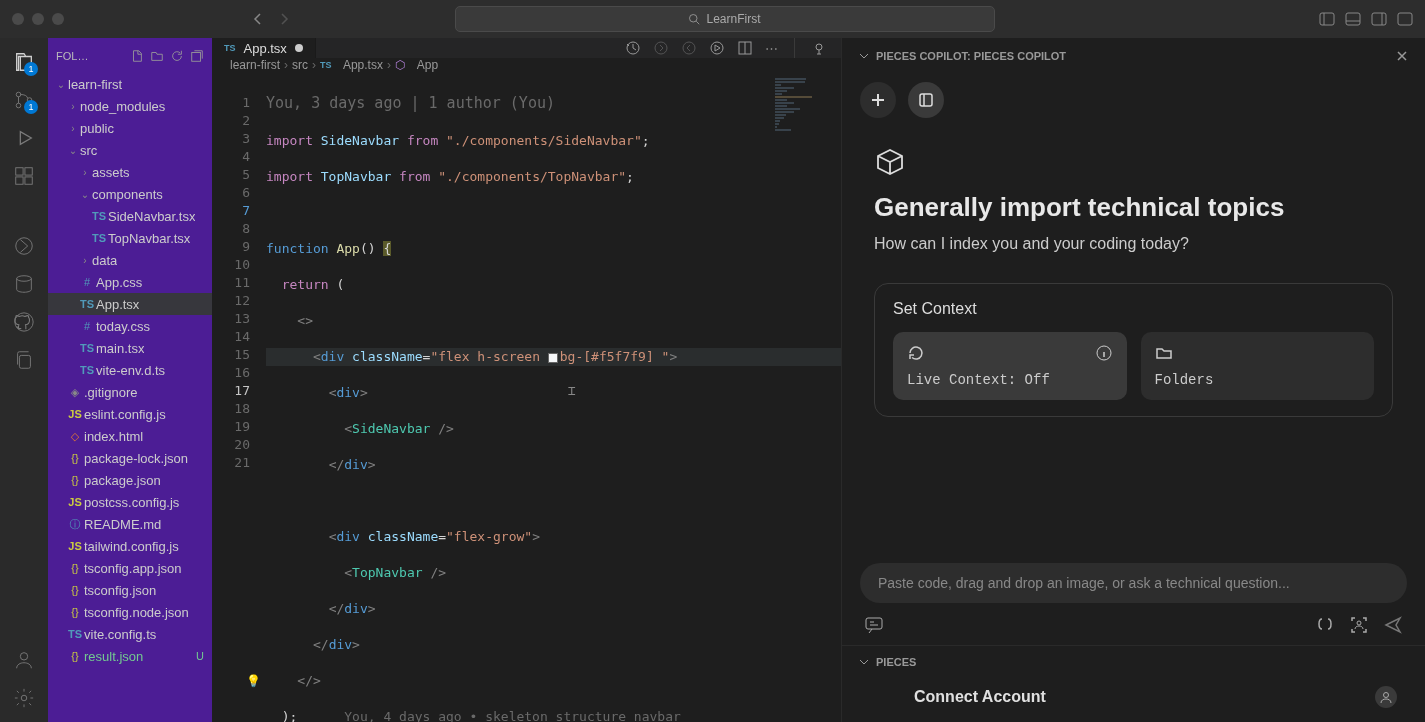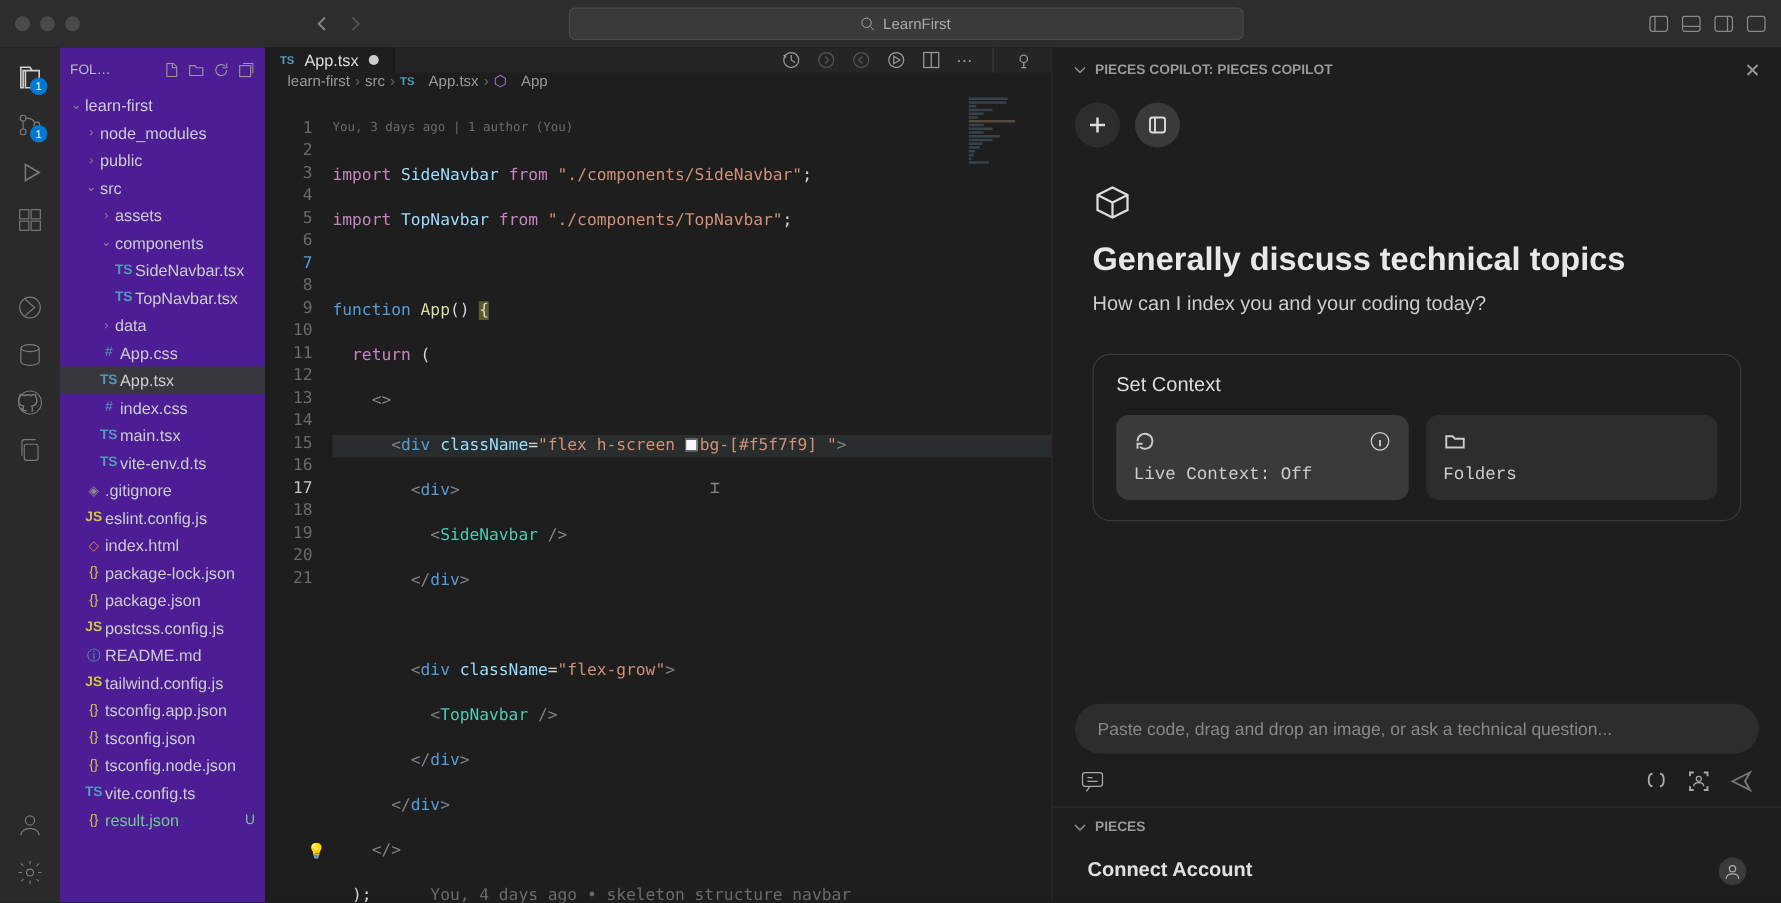--- a/index.html
+++ b/index.html
@@ -52,21 +52,21 @@
 .tabs-right svg, .tabs-right .glyph { width: 16px; height: 16px; }
 .tabs-right .vr { width: 1px; height: 20px; background: #3a3a3a; margin: 0 4px; }
 .breadcrumb { height: 24px; display: flex; align-items: center; padding: 0 18px; font-size: 12px; color: #999; gap: 4px; }
 .breadcrumb .sep { color: #666; }
 .code-wrap { flex: 1; display: flex; position: relative; font-family: "SF Mono", Menlo, Consolas, monospace; font-size: 13px; line-height: 18px; }
 .gutter { width: 54px; text-align: right; color: #6a6a6a; padding-right: 16px; padding-top: 4px; }
 .gutter div { height: 18px; }
 .gutter .active-ln { color: #c6c6c6; }
 .code { flex: 1; padding-top: 4px; color: #d4d4d4; white-space: pre; position: relative; }
 .code > div { height: 18px; }
-.blame { color: #6a6a6a; font-size: 10px; margin-bottom: 2px; padding-left: 0; }
+.blame { color: #6a6a6a; font-size: 15px; margin-bottom: 2px; padding-left: 0; }
 .kw { color: #c586c0; }
 .fn { color: #569cd6; }
 .var { color: #9cdcfe; }
 .st { color: #ce9178; }
 .tag { color: #4ec9b0; }
 .attr { color: #9cdcfe; }
 .pn { color: #808080; }
 .lens { color: #6a6a6a; }
 .bulb { position: absolute; left: -20px; color: #ffcc00; font-size: 12px; }
 .swatch { display: inline-block; width: 10px; height: 10px; background: #f5f7f9; vertical-align: middle; margin-right: 2px; border: 1px solid #666; }
@@ -90,21 +90,21 @@
 .ctx-cards { display: flex; gap: 14px; }
 .ctx-card { flex: 1; background: #2d2d2d; border-radius: 10px; padding: 12px 14px; }
 .ctx-card.active { background: #3a3a3a; }
 .ctx-card .row1 { display: flex; justify-content: space-between; color: #ccc; margin-bottom: 10px; }
 .ctx-card .lab { font-size: 14px; color: #ccc; font-family: Liberation Mono, monospace; }
 .input-bar { margin: 14px 18px 8px; background: #2d2d2d; border-radius: 22px; height: 40px; display: flex; align-items: center; padding: 0 18px; color: #888; font-size: 14px; }
 .input-toolbar { display: flex; align-items: center; padding: 4px 22px 10px; color: #aaa; gap: 14px; }
 .input-toolbar .sp { flex: 1; }
 .section-head { padding: 10px 16px; font-size: 11px; color: #999; font-weight: 600; display: flex; align-items: center; gap: 6px; border-top: 1px solid #2a2a2a; }
 .connect-row { display: flex; align-items: center; padding: 8px 28px 14px; }
-.connect-row .t { font-size: 16px; font-weight: 600; color: #e0e0e0; }
+.connect-row .t { font-size: 16px; font-weight: 600; color: #e0e0e0; margin-left: 44px; }
 .connect-row .avatar-empty { margin-left: auto; width: 22px; height: 22px; border-radius: 50%; background: #3a3a3a; display: flex; align-items: center; justify-content: center; }
 
 svg { display: block; }
 </style>
 </head>
 <body>
 
 <div class="titlebar">
   <div class="traffic">
     <span></span>
@@ -276,21 +276,21 @@
       <div class="row" style="padding-left:30px">
           <span class="icon-s css">#</span>
           <span class="label">App.css</span>
         </div>
       <div class="row selected" style="padding-left:30px">
           <span class="icon-s ts">TS</span>
           <span class="label">App.tsx</span>
         </div>
       <div class="row" style="padding-left:30px">
           <span class="icon-s css">#</span>
-          <span class="label">index.css</span>
+          <span class="label">today.css</span>
         </div>
       <div class="row" style="padding-left:30px">
           <span class="icon-s ts">TS</span>
           <span class="label">main.tsx</span>
         </div>
       <div class="row" style="padding-left:30px">
           <span class="icon-s ts">TS</span>
           <span class="label">vite-env.d.ts</span>
         </div>
       <div class="row" style="padding-left:18px">
@@ -488,21 +488,21 @@
             <path d="M6 2v12" stroke="currentColor" stroke-width="1.5"></path>
           </svg>
       </div>
     </div>
     <div class="rp-body">
       <div class="big-icon">
         <svg width="32" height="32" viewBox="0 0 32 32">
             <path d="M4 10l12-6 12 6v12l-12 6-12-6z M4 10l12 6 12-6 M16 16v12" stroke="currentColor" fill="none" stroke-width="1.8"></path>
           </svg>
       </div>
-      <div class="rp-title">Generally discuss technical topics</div>
+      <div class="rp-title">Generally import technical topics</div>
       <div class="rp-sub">How can I index you and your coding today?</div>
       <div class="context-box">
         <div class="ctx-title">Set Context</div>
         <div class="ctx-cards">
           <div class="ctx-card active">
             <div class="row1">
               <svg width="18" height="18" viewBox="0 0 18 18">
                   <path d="M3 9a6 6 0 1 1 2 4.5M3 15v-4h4" stroke="currentColor" fill="none" stroke-width="1.5"></path>
                 </svg>
               <svg width="18" height="18" viewBox="0 0 18 18">

